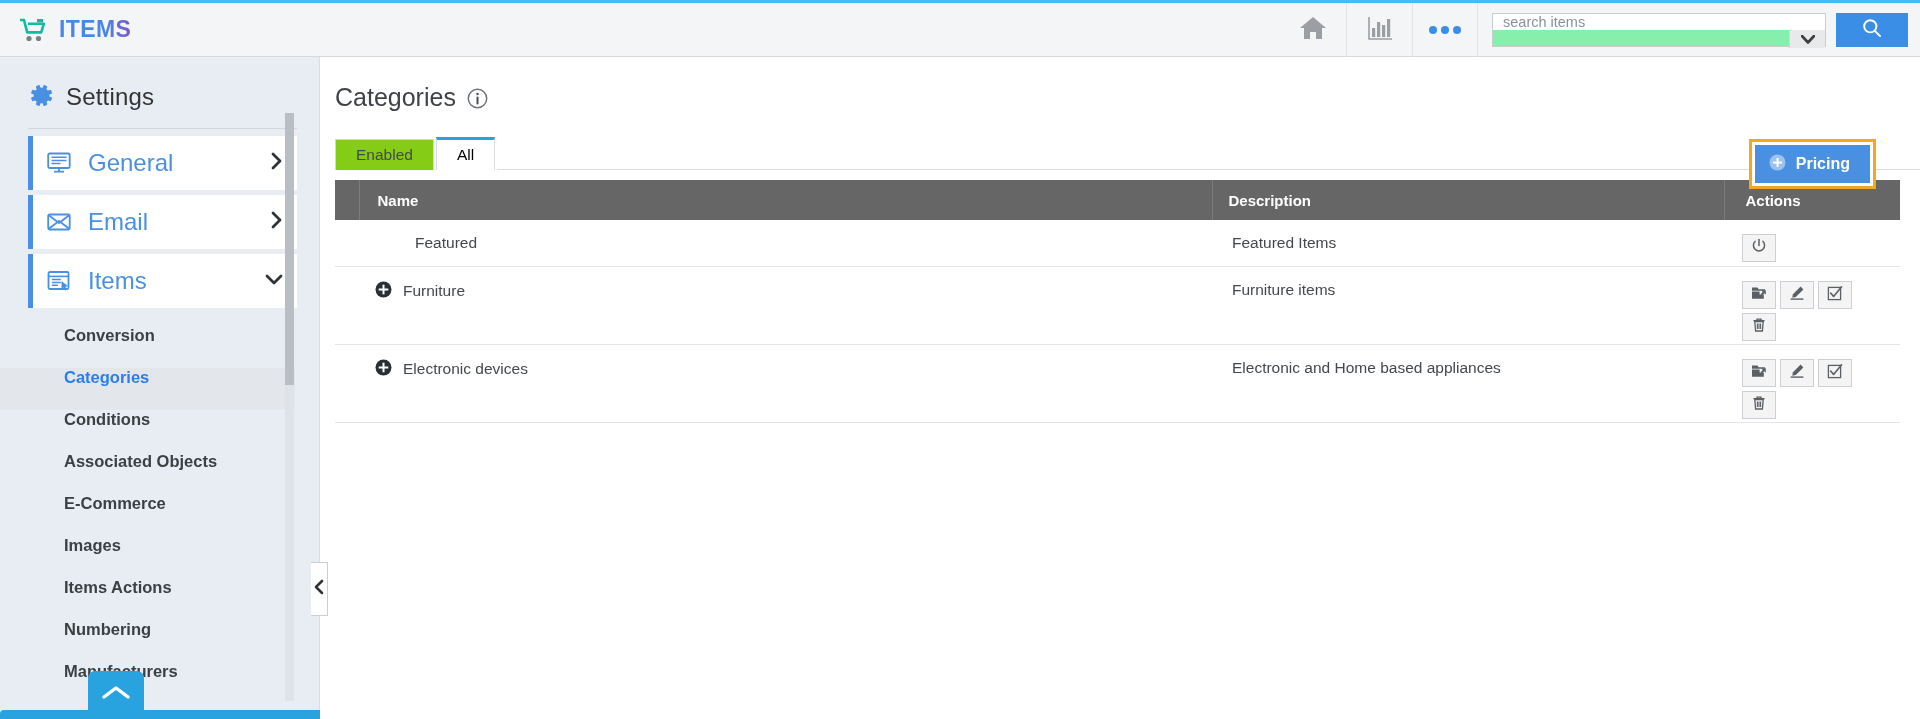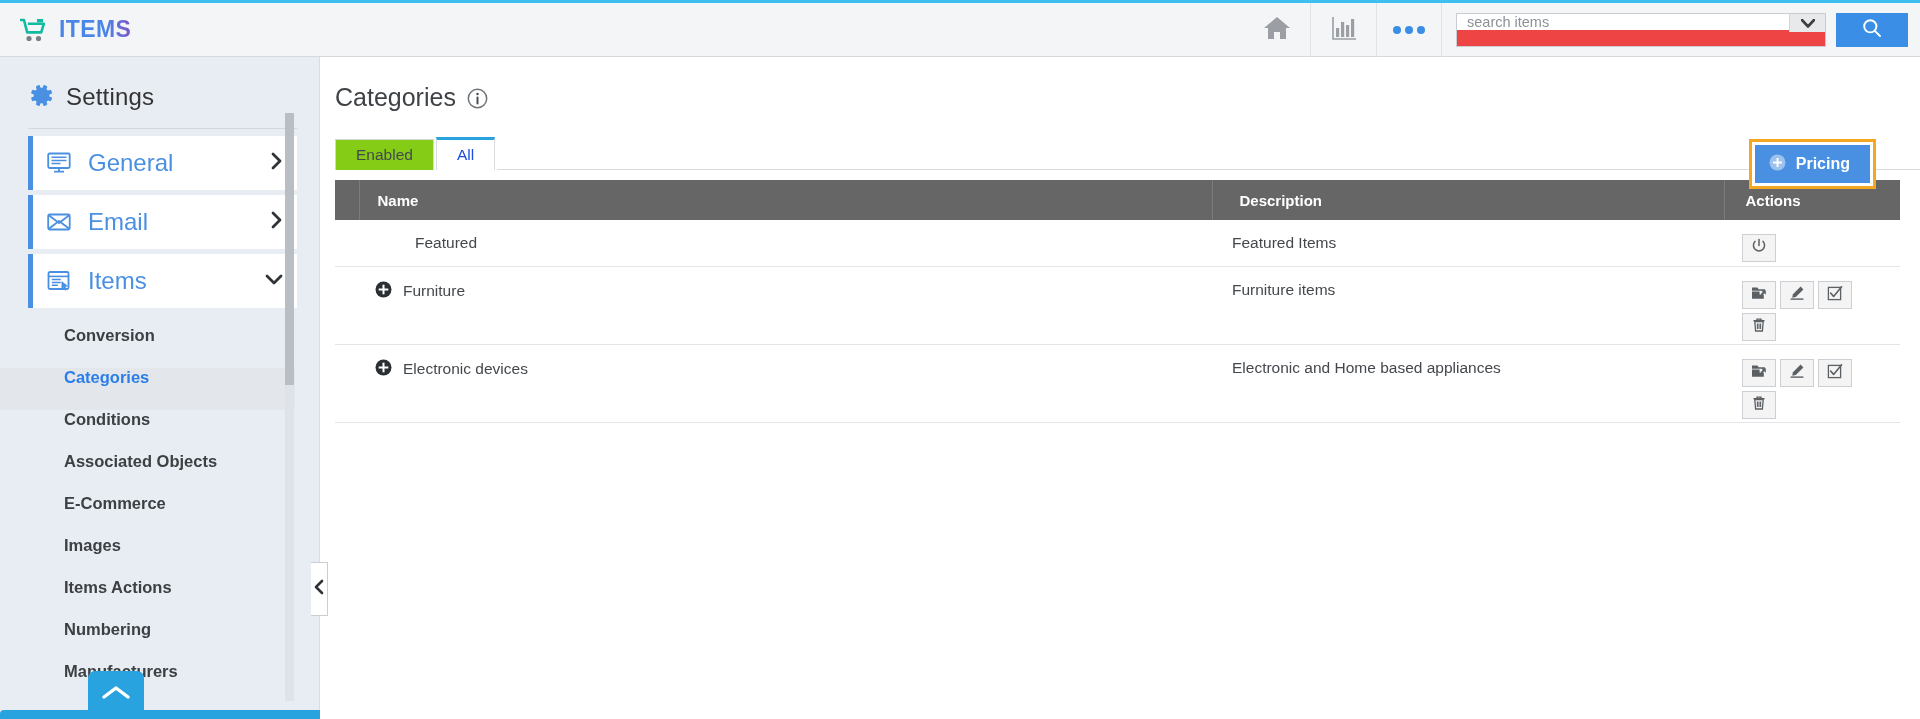--- a/index.html
+++ b/index.html
@@ -40,22 +40,22 @@
   .hdr-btn.dots { border-left:1px solid #e0e2e4; border-right:1px solid #e0e2e4; width:66px;}
   .dots { }
   .dot-row { display:flex; gap:4px; }
   .dot { width:8px; height:8px; border-radius:50%; background:#3a8ee6; }
 
   .search-wrap {
     display:flex; align-items:center; height:54px;
     padding: 0 12px 0 14px;
   }
   .search-box {
-    display:flex; align-items:flex-start; height:34px;
-    border:1px solid #c9ccd0; background:#ef4444;
+    display:flex; align-items:flex-end; height:34px;
+    border:1px solid #c9ccd0; background:#86efac;flex-direction:column;
   }
   .search-input {
     border:0; outline:0; width: 332px; padding: 0 10px;
     font-size: 14.5px; color:#777b80; background:#fff;
     font-family: "Liberation Sans", sans-serif;
   }
   .search-input::placeholder { color:#8c9196; }
   .search-caret {
     width: 36px; background:#e7e9ea; border-left:1px solid #d3d6d9;
     display:flex; align-items:center; justify-content:center; cursor:pointer;
@@ -145,35 +145,35 @@
   }
 
   .tabs { display:flex; align-items:flex-end; margin-top: 24px; height: 33px; }
   .tab {
     height: 31px; padding: 0 20px; display:flex; align-items:center;
     font-size: 15.5px; color:#45494d; cursor:pointer;
     background:#84cc16; border:1px solid #d4d6d8; border-bottom:0;
     margin-right: 2px;
   }
   .tab.active {
-    background:#fff; color:#1d4ed8; border-top: 3px solid #29a3e0;
+    background:#fff; color:#000000; border-top: 3px solid #29a3e0;
     height: 33px; border-left:1px solid #d9dcdf; border-right:1px solid #d9dcdf;
     position:relative; z-index:2;
   }
   .tabs-fill { flex:1 1 auto; border-bottom:1px solid #d9dcdf; height: 33px; }
 
   
   .tbl { width: 1565px; border-collapse: collapse; margin-top: 10px; table-layout: fixed; }
   .tbl thead th {
     background:#666666; color:#fff; font-size: 15px; text-align:left;
     height: 40px; font-weight:bold; border-right:1px solid #7c7c7c;
   }
   .tbl thead th.c-spacer { width: 24px; }
   .tbl thead th.c-name { padding-left: 18px; }
-  .tbl thead th.c-desc { padding-left: 27px; width: 512px; }
+  .tbl thead th.c-desc { padding-left: 16px; width: 512px; }
   .tbl thead th.c-act { padding-left: 21px; width: 176px; border-right:0; }
 
   .tbl tbody td {
     border-bottom:1px solid #e3e5e7; font-size:15.5px; color:#44484c;
     vertical-align: top; padding-top: 14px;
   }
   .tbl tbody tr td:first-child { border-left:0; }
   .row-h-1 td { height: 46px; }
   .row-h-2 td { height: 78px; }
 

